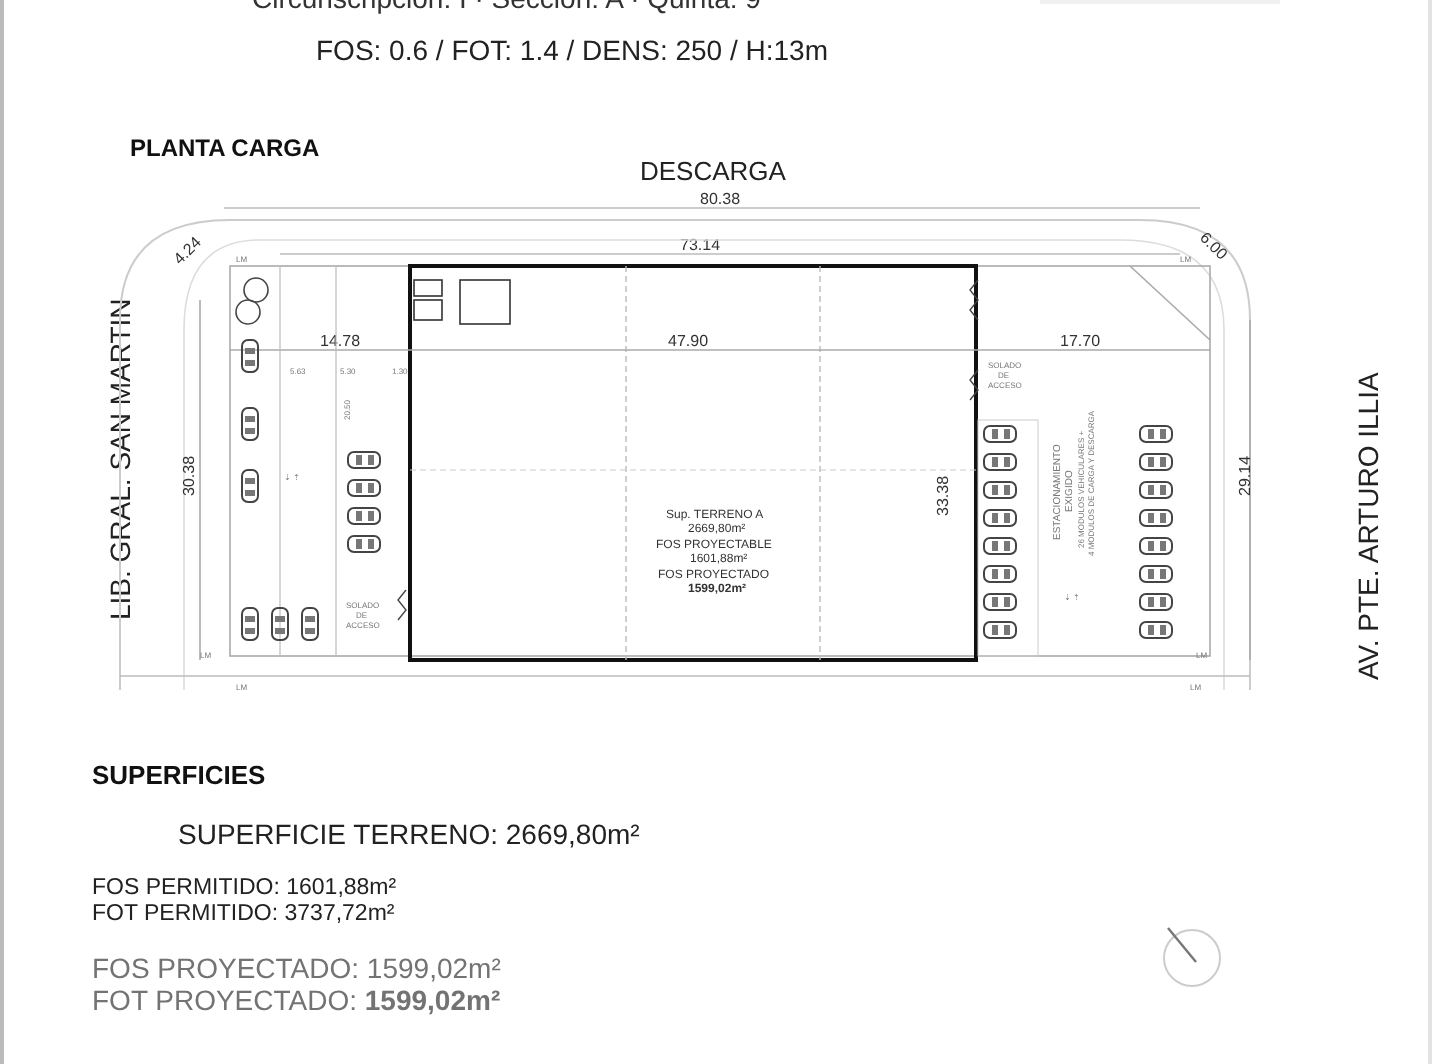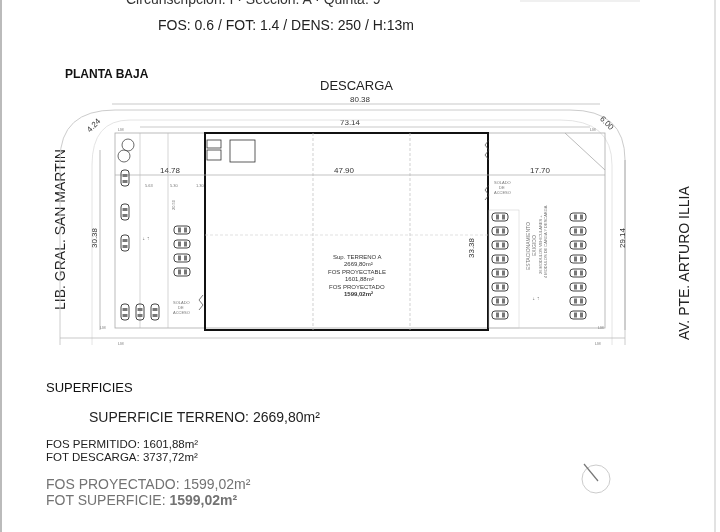--- a/index.html
+++ b/index.html
@@ -10,37 +10,37 @@
   .hdr-faint { position:absolute; left:520px; top:-10px; width:120px; height:12px; background:#f0f0f0; }
   .hdr-line2 { position:absolute; left:126px; top:17px; font-size:14px; color:#222;margin-left:32px; }
   .plan-title { position:absolute; left:65px; top:67px; font-size:12px; font-weight:bold; color:#111; }
   .street-top { position:absolute; left:320px; top:78px; font-size:13px; color:#222; }
   .street-left { position:absolute; left:52px; top:310px; font-size:14px; color:#222; transform-origin:left top; transform:rotate(-90deg); white-space:nowrap; }
   .street-right { position:absolute; left:676px; top:340px; font-size:14px; color:#222; transform-origin:left top; transform:rotate(-90deg); white-space:nowrap; }
   svg.plan { position:absolute; left:0; top:0; }
   .dim { font-size:8px; fill:#333; font-family:"Liberation Sans", sans-serif; }
   .dim-s { font-size:4px; fill:#777; font-family:"Liberation Sans", sans-serif; }
   .area-txt { font-size:6px; fill:#333; font-family:"Liberation Sans", sans-serif; }
-  .sup-title { position:absolute; left:46px; top:380px; font-size:13px; font-weight:normal; color:#111; }
+  .sup-title { position:absolute; left:46px; top:380px; font-size:13px; font-weight:bold; color:#111; }
   .sup-terreno { position:absolute; left:46px; top:409px; font-size:14px; color:#222;margin-left:43px; }
   .sup-small { position:absolute; left:46px; font-size:11.5px; color:#222; line-height:13px; }
   .sup-big { position:absolute; left:46px; font-size:14px; color:#737373; line-height:16px; }
   .sup-big b { font-weight:bold; }
 </style>
 </head>
 <body>
 
 <div class="page-edge-left"></div>
 <div class="page-edge-right"></div>
 
 <div class="hdr-line1">Circunscripción: I · Sección: A · Quinta: 9</div>
 <div class="hdr-faint"></div>
 <div class="hdr-line2">FOS: 0.6  /  FOT: 1.4  /  DENS: 250  /  H:13m</div>
 
-<div class="plan-title">PLANTA BAJA</div>
+<div class="plan-title">PLANTA CARGA</div>
 <div class="street-top">DESCARGA</div>
 <div class="street-left">LIB. GRAL. SAN MARTIN</div>
 <div class="street-right">AV. PTE. ARTURO ILLIA</div>
 
 <svg class="plan" width="720" height="370" viewBox="0 0 720 370">
   <defs>
     <g id="carV">
       <rect x="-4" y="-8" width="8" height="16" rx="3" fill="none" stroke="#444" stroke-width="1"></rect>
       <rect x="-2.5" y="-4" width="5" height="3" fill="#777"></rect>
       <rect x="-2.5" y="2" width="5" height="3" fill="#777"></rect>
@@ -160,20 +160,20 @@
     <text x="328" y="274" class="area-txt">FOS PROYECTABLE</text>
     <text x="345" y="281" class="area-txt">1601,88m²</text>
     <text x="329" y="289" class="area-txt">FOS PROYECTADO</text>
     <text x="344" y="296" class="area-txt" style="font-weight:bold">1599,02m²</text>
   </g>
 </svg>
 
 <div class="sup-title">SUPERFICIES</div>
 <div class="sup-terreno">SUPERFICIE TERRENO: 2669,80m²</div>
 <div class="sup-small" style="top:438px">FOS PERMITIDO: 1601,88m²</div>
-<div class="sup-small" style="top:451px">FOT DESCARGA: 3737,72m²</div>
+<div class="sup-small" style="top:451px">FOT PERMITIDO: 3737,72m²</div>
 <div class="sup-big" style="top:476px">FOS PROYECTADO: 1599,02m²</div>
-<div class="sup-big" style="top:492px"><span>FOT SUPERFICIE: </span><b>1599,02m²</b></div>
+<div class="sup-big" style="top:492px"><span>FOT PROYECTADO: </span><b>1599,02m²</b></div>
 
 <svg style="position:absolute;left:570px;top:455px" width="50" height="45">
   <circle cx="26" cy="24" r="14" fill="none" stroke="#ccc" stroke-width="1"></circle>
   <line x1="14" y1="9" x2="28" y2="26" stroke="#777" stroke-width="1.2"></line>
 </svg>
 
 </body></html>

